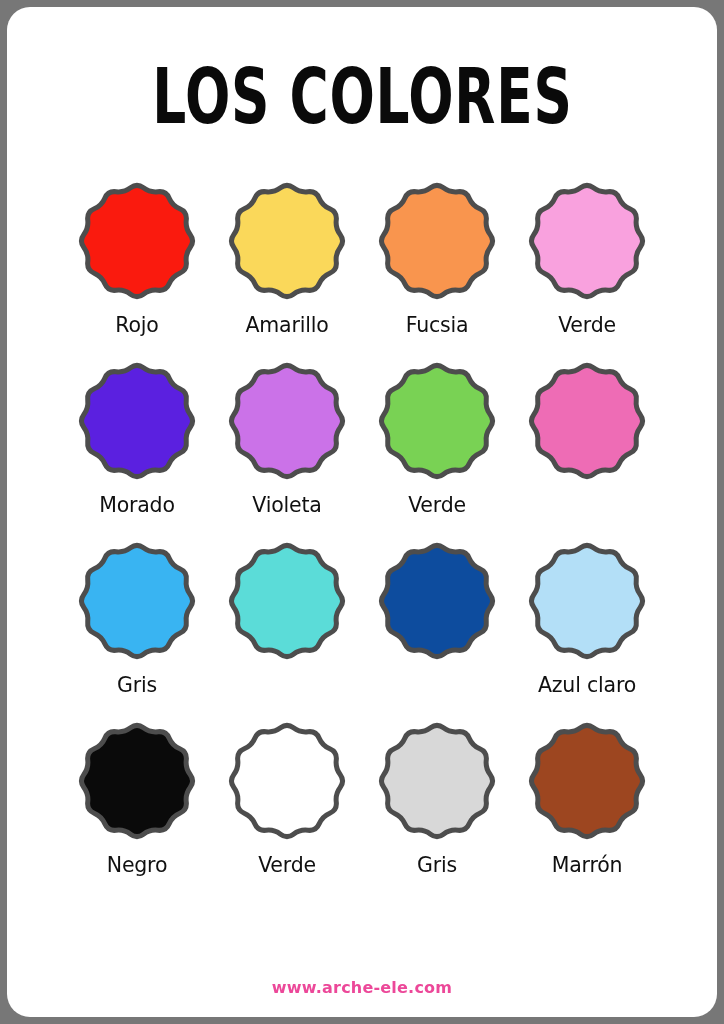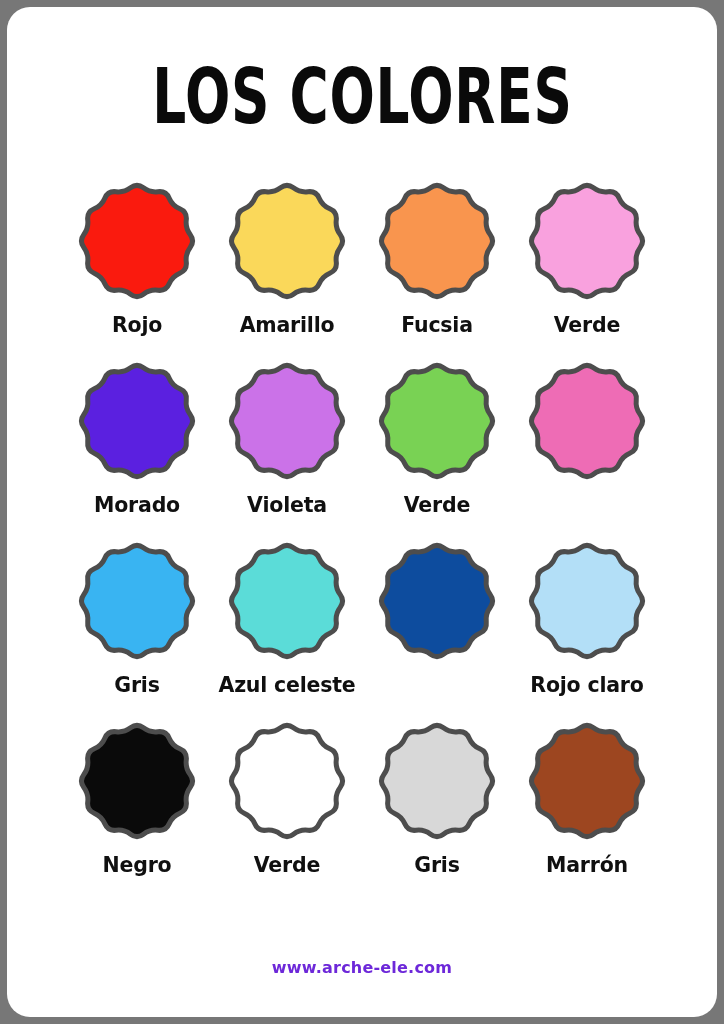--- a/index.html
+++ b/index.html
@@ -84,39 +84,39 @@
   .swatch-wrap svg path {
     stroke: #4d4d4d;
     stroke-width: 5;
     stroke-linejoin: round;
   }
 
   .cell-label {
     margin-top: 11px;
     font-family: "DejaVu Sans", "Liberation Sans", sans-serif;
     font-size: 20.5px;
-    font-weight: 700;
+    font-weight: 400;
     color: #101010;
     text-align: center;
     line-height: 1.15;
     max-width: 140px;
     letter-spacing: -0.2px;
   }
 
   
   #footer {
     position: absolute;
-    bottom: 40px;
+    bottom: 20px;
     left: 0;
     width: 100%;
     text-align: center;
     font-family: "DejaVu Sans", "Liberation Sans", sans-serif;
     font-size: 16px;
     font-weight: 700;
-    color: #6d28d9;
+    color: #ec4899;
     letter-spacing: 0.2px;
   }
 </style>
 </head>
 <body>
 
 <div id="poster">
   <div id="sheet">
 
     <h1 id="title">LOS COLORES</h1>
@@ -192,36 +192,35 @@
             </svg>
           </div>
           <div class="cell-label">Gris</div>
         </div>
         <div class="cell">
           <div class="swatch-wrap">
             <svg viewBox="0 0 124 124">
               <path d="M55.53,8.85 Q62.00,4.00 68.47,8.85 Q74.94,13.70 82.97,12.74 Q91.00,11.77 94.18,19.21 Q97.36,26.64 104.79,29.82 Q112.23,33.00 111.26,41.03 Q110.30,49.06 115.15,55.53 Q120.00,62.00 115.15,68.47 Q110.30,74.94 111.26,82.97 Q112.23,91.00 104.79,94.18 Q97.36,97.36 94.18,104.79 Q91.00,112.23 82.97,111.26 Q74.94,110.30 68.47,115.15 Q62.00,120.00 55.53,115.15 Q49.06,110.30 41.03,111.26 Q33.00,112.23 29.82,104.79 Q26.64,97.36 19.21,94.18 Q11.77,91.00 12.74,82.97 Q13.70,74.94 8.85,68.47 Q4.00,62.00 8.85,55.53 Q13.70,49.06 12.74,41.03 Q11.77,33.00 19.21,29.82 Q26.64,26.64 29.82,19.21 Q33.00,11.77 41.03,12.74 Q49.06,13.70 55.53,8.85 Z" fill="#5BDCD8" stroke="#4d4d4d"></path>
             </svg>
           </div>
-          <div class="cell-label">Azul celeste</div>
         </div>
         <div class="cell">
           <div class="swatch-wrap">
             <svg viewBox="0 0 124 124">
               <path d="M55.53,8.85 Q62.00,4.00 68.47,8.85 Q74.94,13.70 82.97,12.74 Q91.00,11.77 94.18,19.21 Q97.36,26.64 104.79,29.82 Q112.23,33.00 111.26,41.03 Q110.30,49.06 115.15,55.53 Q120.00,62.00 115.15,68.47 Q110.30,74.94 111.26,82.97 Q112.23,91.00 104.79,94.18 Q97.36,97.36 94.18,104.79 Q91.00,112.23 82.97,111.26 Q74.94,110.30 68.47,115.15 Q62.00,120.00 55.53,115.15 Q49.06,110.30 41.03,111.26 Q33.00,112.23 29.82,104.79 Q26.64,97.36 19.21,94.18 Q11.77,91.00 12.74,82.97 Q13.70,74.94 8.85,68.47 Q4.00,62.00 8.85,55.53 Q13.70,49.06 12.74,41.03 Q11.77,33.00 19.21,29.82 Q26.64,26.64 29.82,19.21 Q33.00,11.77 41.03,12.74 Q49.06,13.70 55.53,8.85 Z" fill="#0D4C9E" stroke="#4d4d4d"></path>
             </svg>
           </div>
         </div>
         <div class="cell">
           <div class="swatch-wrap">
             <svg viewBox="0 0 124 124">
               <path d="M55.53,8.85 Q62.00,4.00 68.47,8.85 Q74.94,13.70 82.97,12.74 Q91.00,11.77 94.18,19.21 Q97.36,26.64 104.79,29.82 Q112.23,33.00 111.26,41.03 Q110.30,49.06 115.15,55.53 Q120.00,62.00 115.15,68.47 Q110.30,74.94 111.26,82.97 Q112.23,91.00 104.79,94.18 Q97.36,97.36 94.18,104.79 Q91.00,112.23 82.97,111.26 Q74.94,110.30 68.47,115.15 Q62.00,120.00 55.53,115.15 Q49.06,110.30 41.03,111.26 Q33.00,112.23 29.82,104.79 Q26.64,97.36 19.21,94.18 Q11.77,91.00 12.74,82.97 Q13.70,74.94 8.85,68.47 Q4.00,62.00 8.85,55.53 Q13.70,49.06 12.74,41.03 Q11.77,33.00 19.21,29.82 Q26.64,26.64 29.82,19.21 Q33.00,11.77 41.03,12.74 Q49.06,13.70 55.53,8.85 Z" fill="#B3DFF7" stroke="#4d4d4d"></path>
             </svg>
           </div>
-          <div class="cell-label">Rojo claro</div>
+          <div class="cell-label">Azul claro</div>
         </div>
         <div class="cell">
           <div class="swatch-wrap">
             <svg viewBox="0 0 124 124">
               <path d="M55.53,8.85 Q62.00,4.00 68.47,8.85 Q74.94,13.70 82.97,12.74 Q91.00,11.77 94.18,19.21 Q97.36,26.64 104.79,29.82 Q112.23,33.00 111.26,41.03 Q110.30,49.06 115.15,55.53 Q120.00,62.00 115.15,68.47 Q110.30,74.94 111.26,82.97 Q112.23,91.00 104.79,94.18 Q97.36,97.36 94.18,104.79 Q91.00,112.23 82.97,111.26 Q74.94,110.30 68.47,115.15 Q62.00,120.00 55.53,115.15 Q49.06,110.30 41.03,111.26 Q33.00,112.23 29.82,104.79 Q26.64,97.36 19.21,94.18 Q11.77,91.00 12.74,82.97 Q13.70,74.94 8.85,68.47 Q4.00,62.00 8.85,55.53 Q13.70,49.06 12.74,41.03 Q11.77,33.00 19.21,29.82 Q26.64,26.64 29.82,19.21 Q33.00,11.77 41.03,12.74 Q49.06,13.70 55.53,8.85 Z" fill="#0A0A0A" stroke="#4d4d4d"></path>
             </svg>
           </div>
           <div class="cell-label">Negro</div>
         </div>
         <div class="cell">

